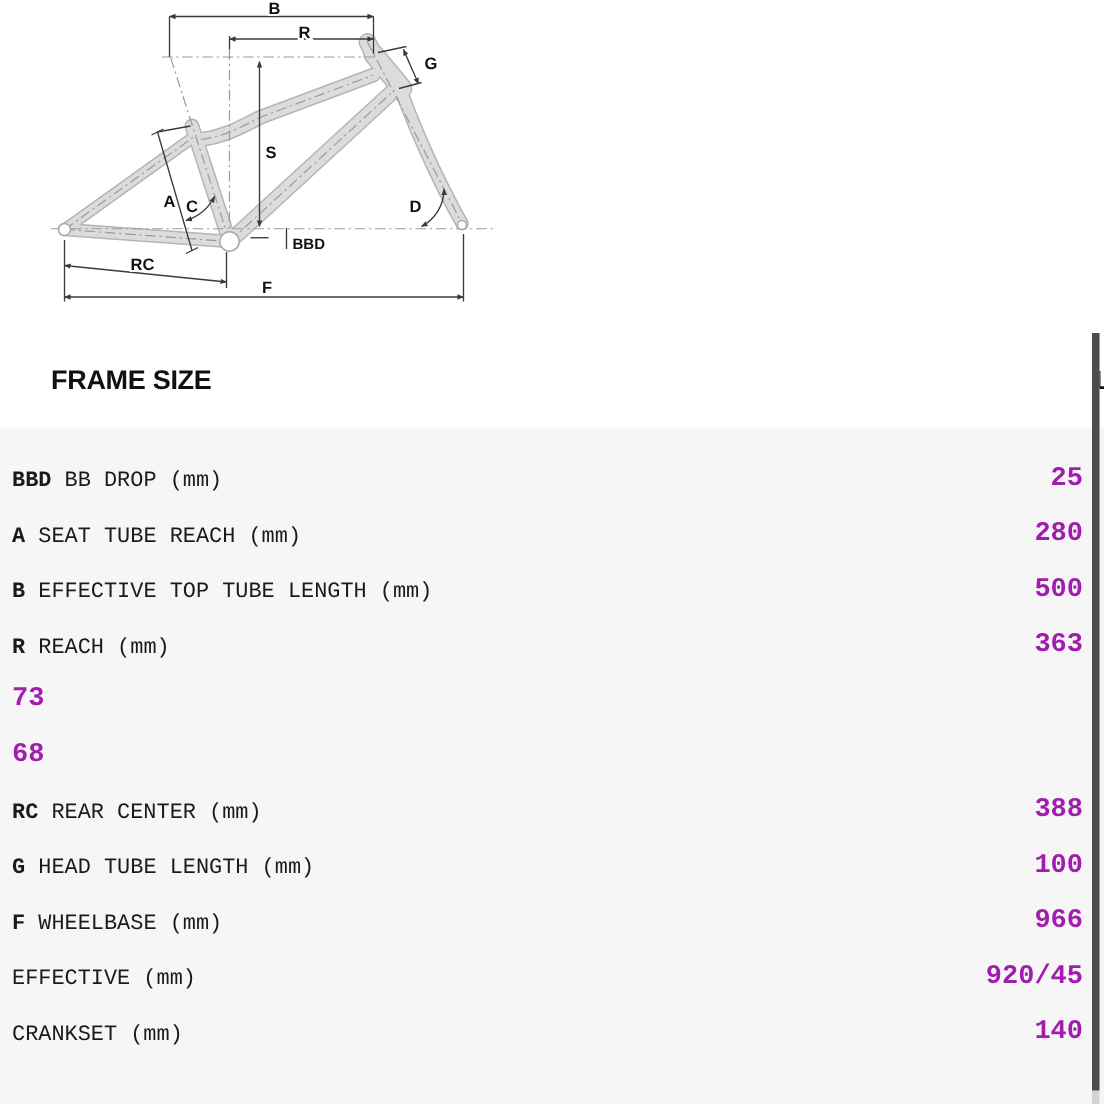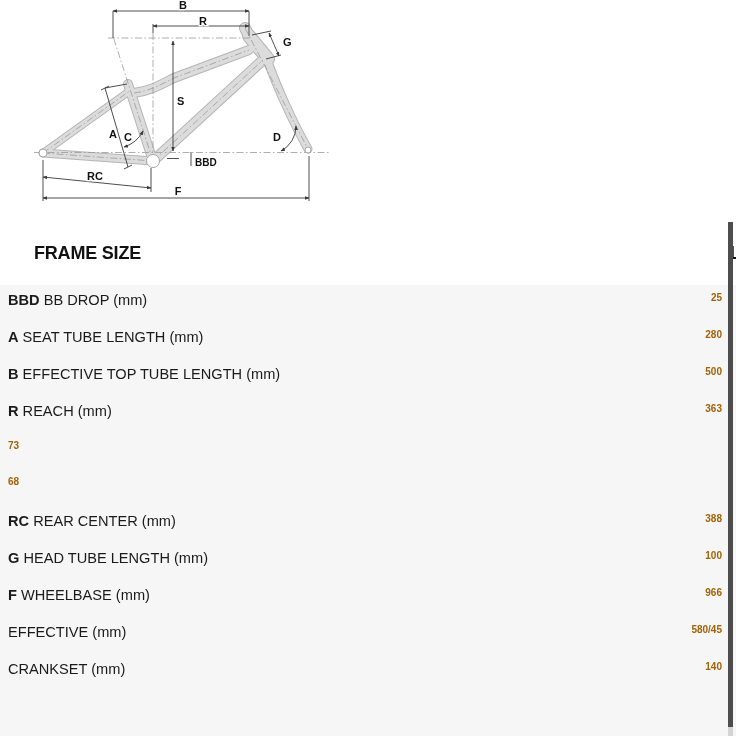--- a/index.html
+++ b/index.html
@@ -17,24 +17,24 @@
   .dim-label.small{font-size:10px;}
 
   .geo-header{position:absolute;left:0;top:222px;width:736px;height:63px;background:#fff;
               display:flex;align-items:center;justify-content:space-between;
               padding:0 14px 0 2px;box-sizing:border-box;margin-left:32px;}
   .geo-title{font-size:18px;font-weight:bold;letter-spacing:-0.2px;color:#111;}
   .geo-size{font-size:17.5px;font-weight:bold;color:#111;}
 
   .geo-body{position:absolute;left:0;top:285px;width:736px;height:451px;background:#f6f6f6;
             padding:7px 14px 0 8px;box-sizing:border-box;}
-  .geo-row{height:36.9px;display:flex;align-items:flex-start;justify-content:space-between;}
+  .geo-row{height:36.9px;display:flex;align-items:flex-end;justify-content:space-between;font-family:Liberation Mono, monospace;}
   .row-label{font-size:14.6px;color:#1a1a1a;white-space:nowrap;}
   .row-label b{font-weight:bold;}
-  .row-value{font-size:10px;font-weight:bold;color:#a16207;white-space:nowrap;}
+  .row-value{font-size:18px;font-weight:bold;color:#a21caf;white-space:nowrap;}
 
   .scrollbar-track{position:absolute;left:728px;top:222px;width:5px;height:514px;background:#d4d4d4;}
   .scrollbar-thumb{position:absolute;left:728px;top:222px;width:5px;height:505px;background:#4d4d4d;}
 </style>
 </head>
 <body>
 
 <div class="screen">
 
   <div class="diagram-wrap">
@@ -138,21 +138,21 @@
     <span class="geo-size">11"</span>
   </div>
 
   <div class="geo-body">
   <div class="geo-row">
     <div class="row-label"><b class="row-prefix">BBD</b><span class="row-name"> BB DROP (mm)</span></div>
     <div class="row-value">25</div>
   </div>
 
   <div class="geo-row">
-    <div class="row-label"><b class="row-prefix">A</b><span class="row-name"> SEAT TUBE LENGTH (mm)</span></div>
+    <div class="row-label"><b class="row-prefix">A</b><span class="row-name"> SEAT TUBE REACH (mm)</span></div>
     <div class="row-value">280</div>
   </div>
 
   <div class="geo-row">
     <div class="row-label"><b class="row-prefix">B</b><span class="row-name"> EFFECTIVE TOP TUBE LENGTH (mm)</span></div>
     <div class="row-value">500</div>
   </div>
 
 
   <div class="geo-row">
@@ -178,21 +178,21 @@
     <div class="row-value">100</div>
   </div>
 
   <div class="geo-row">
     <div class="row-label"><b class="row-prefix">F</b><span class="row-name"> WHEELBASE (mm)</span></div>
     <div class="row-value">966</div>
   </div>
 
   <div class="geo-row">
     <div class="row-label"><b class="row-prefix"></b><span class="row-name">EFFECTIVE (mm)</span></div>
-    <div class="row-value">580/45</div>
+    <div class="row-value">920/45</div>
   </div>
 
   <div class="geo-row">
     <div class="row-label"><b class="row-prefix"></b><span class="row-name">CRANKSET (mm)</span></div>
     <div class="row-value">140</div>
   </div>
 </div>
 
   <div class="scrollbar-track"></div>
   <div class="scrollbar-thumb"></div>

